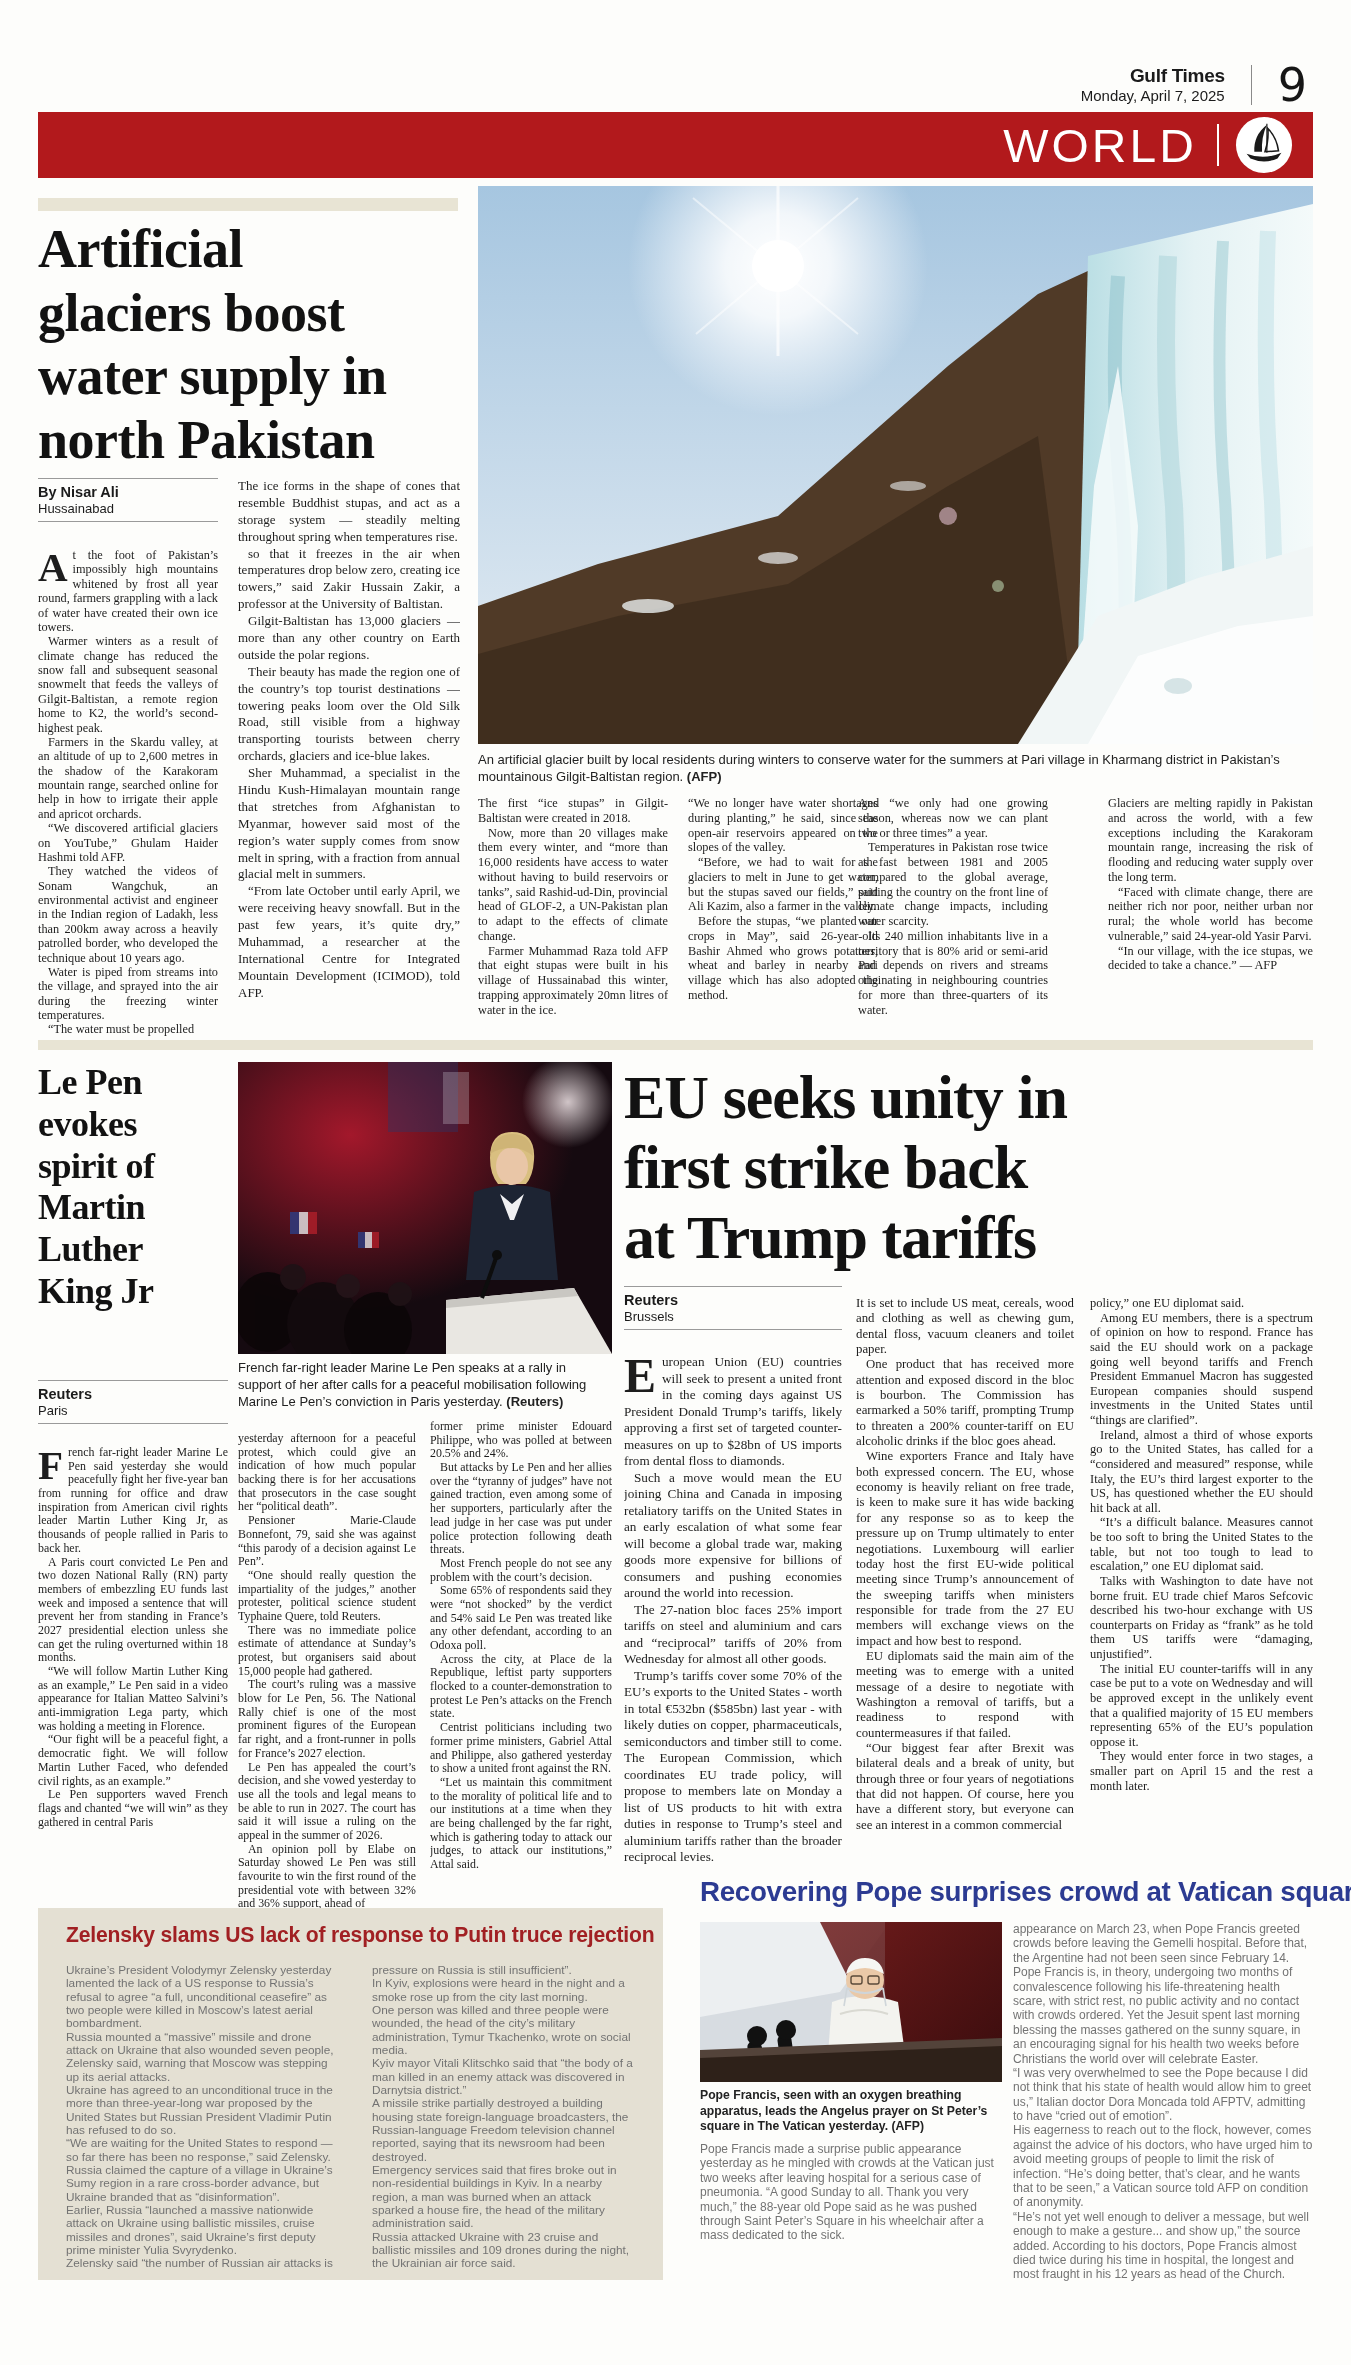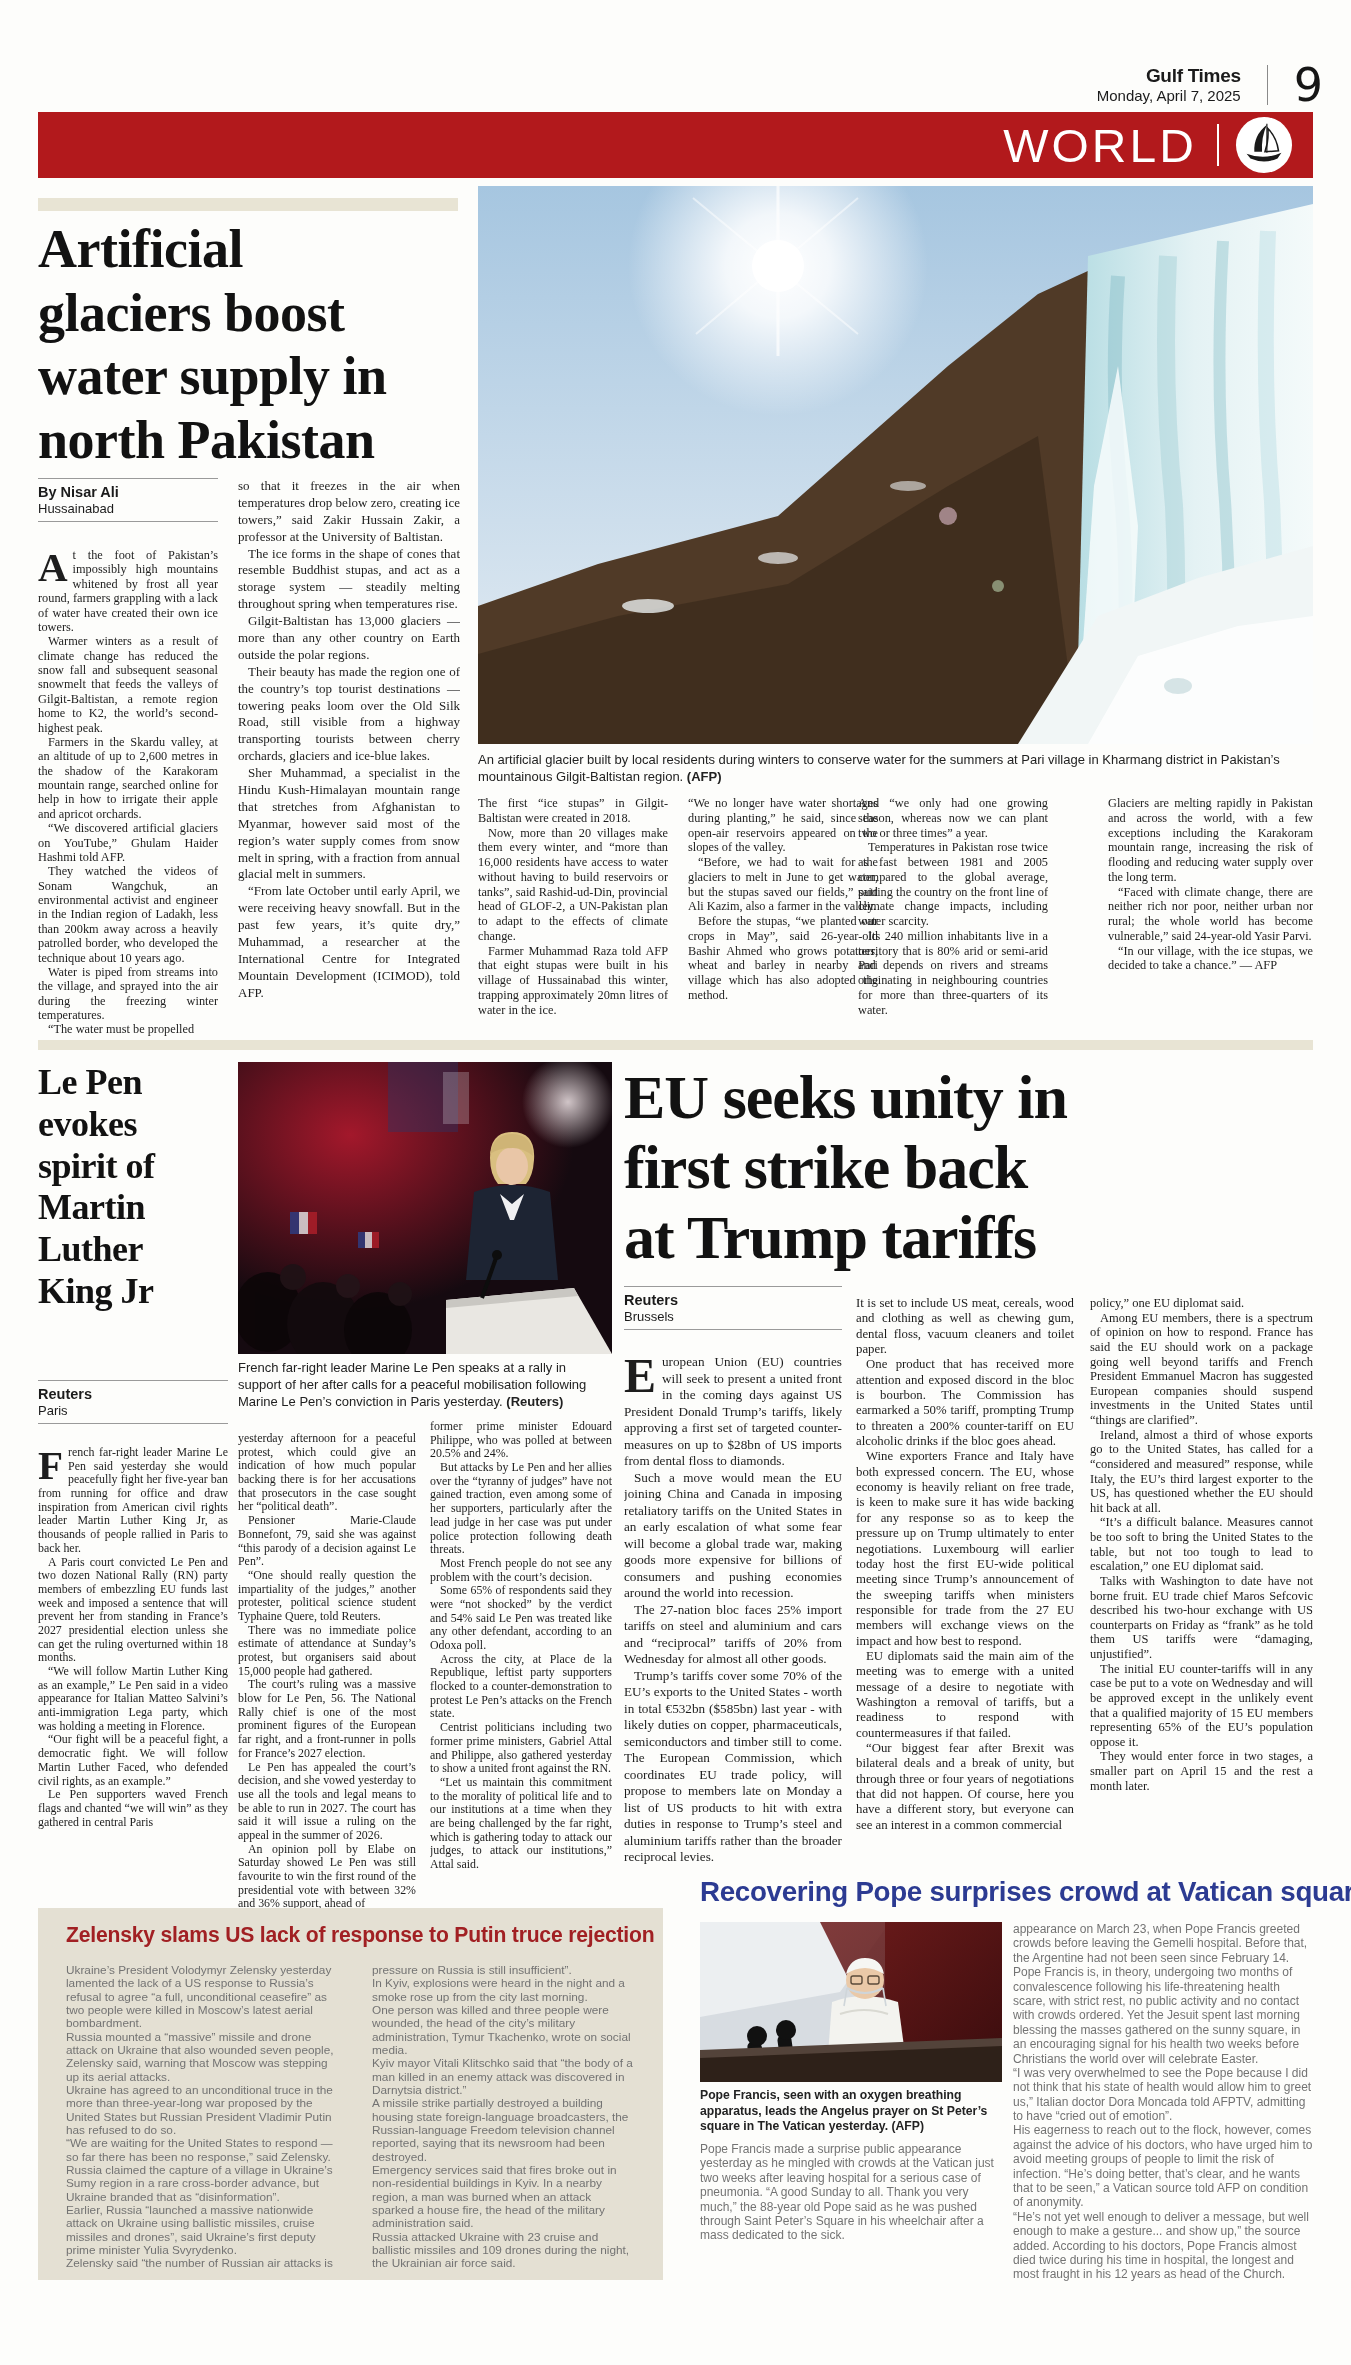--- a/index.html
+++ b/index.html
@@ -1,21 +1,21 @@
 <!DOCTYPE html>
 <html><head>
 <meta charset="utf-8">
 <style>
   html,body{margin:0;padding:0;background:#d9d9d9;}
   .page{position:relative;width:1351px;height:2365px;background:#fdfdfb;margin:0 auto;overflow:hidden;
         font-family:"Liberation Sans",sans-serif;color:#1b1b1b;}
   .abs{position:absolute;}
 
   
-  .masthead{position:absolute;top:62px;right:28px;display:flex;align-items:center;gap:26px;}
+  .masthead{position:absolute;top:62px;right:44px;display:flex;align-items:center;gap:26px;}
   .mh-text{text-align:right;line-height:1.05;}
   .mh-paper{font-weight:bold;font-size:19px;letter-spacing:-0.3px;}
   .mh-date{font-size:15px;margin-top:2px;}
   .mh-divider{width:1px;height:40px;background:#8a8a8a;}
   .mh-page{font-family:"DejaVu Sans",sans-serif;font-size:46px;line-height:1;color:#161616;}
 
   .world-bar{position:absolute;left:38px;top:112px;width:1275px;height:66px;background:#b2191c;
              display:flex;align-items:center;justify-content:flex-end;padding-right:20px;box-sizing:border-box;}
   .world-label{color:#ffffff;font-size:47px;letter-spacing:3px;font-weight:300;transform:scaleX(1.02);transform-origin:right;}
   .world-pipe{width:2px;height:42px;background:#ffffff;margin:0 16px 0 20px;}
@@ -107,22 +107,22 @@
   <div class="col serif-col fs-n dropcap" style="left:38px;top:548px;width:180px;height:502px;">
       <p class="para lead">At the foot of Pakistan’s impossibly high mountains whitened by frost all year round, farmers grappling with a lack of water have created their own ice towers.</p>
       <p class="para">Warmer winters as a result of climate change has reduced the snow fall and subsequent seasonal snowmelt that feeds the valleys of Gilgit-Baltistan, a remote region home to K2, the world’s second-highest peak.</p>
       <p class="para">Farmers in the Skardu valley, at an altitude of up to 2,600 metres in the shadow of the Karakoram mountain range, searched online for help in how to irrigate their apple and apricot orchards.</p>
       <p class="para">“We discovered artificial glaciers on YouTube,” Ghulam Haider Hashmi told AFP.</p>
       <p class="para">They watched the videos of Sonam Wangchuk, an environmental activist and engineer in the Indian region of Ladakh, less than 200km away across a heavily patrolled border, who developed the technique about 10 years ago.</p>
       <p class="para">Water is piped from streams into the village, and sprayed into the air during the freezing winter temperatures.</p>
       <p class="para">“The water must be propelled</p>
     </div>
   <div class="col serif-col fs-c2" style="left:238px;top:478px;width:222px;height:572px;">
+      <p class="para">The ice forms in the shape of cones that resemble Buddhist stupas, and act as a storage system — steadily melting throughout spring when temperatures rise.</p>
       <p class="para">so that it freezes in the air when temperatures drop below zero, creating ice towers,” said Zakir Hussain Zakir, a professor at the University of Baltistan.</p>
-      <p class="para">The ice forms in the shape of cones that resemble Buddhist stupas, and act as a storage system — steadily melting throughout spring when temperatures rise.</p>
       <p class="para">Gilgit-Baltistan has 13,000 glaciers — more than any other country on Earth outside the polar regions.</p>
       <p class="para">Their beauty has made the region one of the country’s top tourist destinations — towering peaks loom over the Old Silk Road, still visible from a highway transporting tourists between cherry orchards, glaciers and ice-blue lakes.</p>
       <p class="para">Sher Muhammad, a specialist in the Hindu Kush-Himalayan mountain range that stretches from Afghanistan to Myanmar, however said most of the region’s water supply comes from snow melt in spring, with a fraction from annual glacial melt in summers.</p>
       <p class="para">“From late October until early April, we were receiving heavy snowfall. But in the past few years, it’s quite dry,” Muhammad, a researcher at the International Centre for Integrated Mountain Development (ICIMOD), told AFP.</p>
     </div>
 
   <div class="photo" style="left:478px;top:186px;width:835px;height:558px;">
     <svg viewBox="0 0 835 558" preserveAspectRatio="none">
       <defs>
         <linearGradient id="g-sky" x1="0" y1="0" x2="0" y2="1">

